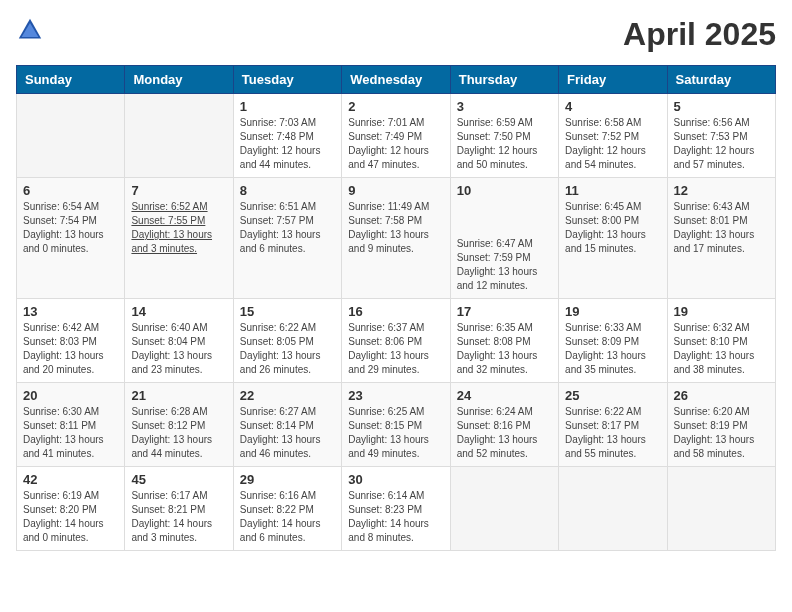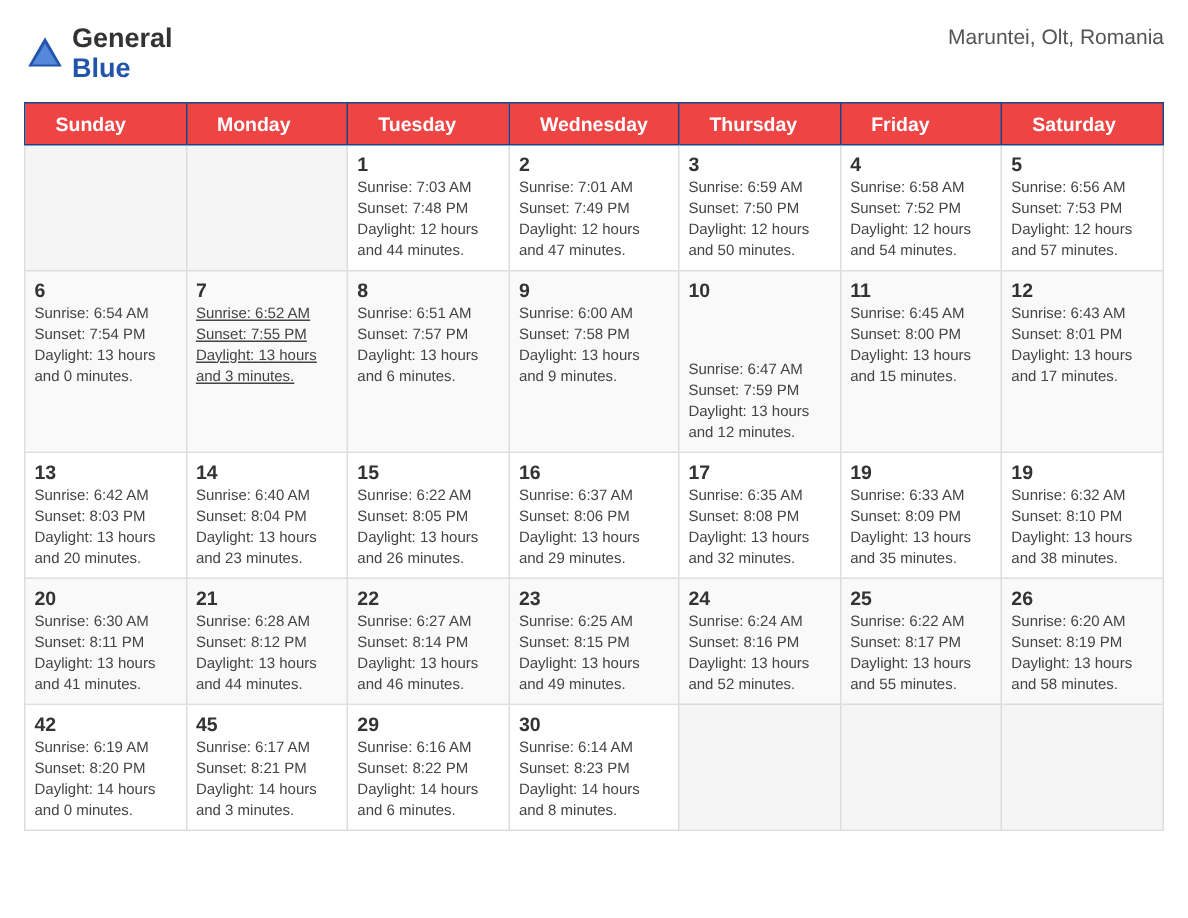--- a/index.html
+++ b/index.html
@@ -51,26 +51,26 @@
     .subtitle {
       font-size: 14px;
       color: #555;
     }
     .calendar {
       width: 100%;
       border-collapse: collapse;
       border: 1px solid #ccc;
     }
     .calendar th {
-      background-color: #ef4444;
+      background-color: #0369a1;
       color: #fff;
       font-size: 13px;
       font-weight: bold;
       text-align: left;
-      padding: 6px 20px;
+      padding: 6px 8px;
       border: 1px solid #1a4488;
     }
     .calendar td {
       vertical-align: top;
       border: 1px solid #ddd;
       padding: 5px 6px;
       width: 108px;
       min-height: 80px;
       background: #fff;
     }
@@ -95,27 +95,23 @@
   </style>
 </head>
 <body>
 
 <div class="header">
   <div class="logo">
     <svg class="logo-icon" viewBox="0 0 40 40" xmlns="http://www.w3.org/2000/svg">
       <polygon points="20,4 36,32 4,32" fill="#2255aa"></polygon>
       <polygon points="20,10 32,30 8,30" fill="#5588dd"></polygon>
     </svg>
-    <div class="logo-text">
-      <span class="logo-general">General</span>
-      <span class="logo-blue">Blue</span>
-    </div>
   </div>
   <div class="title-area">
-    <div class="subtitle">Maruntei, Olt, Romania</div>
+    <div class="month-title">April 2025</div>
   </div>
 </div>
 
 <table class="calendar">
   <thead>
     <tr>
     <th>Sunday</th>
         <th>Monday</th>
         <th>Tuesday</th>
         <th>Wednesday</th>
@@ -173,21 +169,21 @@
 Daylight: 13 hours and 3 minutes.</div>
         </td>
         <td>
           <div class="day-number">8</div>
           <div class="day-info" style="white-space: pre-line;">Sunrise: 6:51 AM
 Sunset: 7:57 PM
 Daylight: 13 hours and 6 minutes.</div>
         </td>
         <td>
           <div class="day-number">9</div>
-          <div class="day-info" style="white-space: pre-line;">Sunrise: 6:00 AM
+          <div class="day-info" style="white-space: pre-line;">Sunrise: 11:49 AM
 Sunset: 7:58 PM
 Daylight: 13 hours and 9 minutes.</div>
         </td>
         <td>
           <div class="day-number">10</div>
           <div class="day-info" style="white-space: pre-line; margin-top: 39px;">Sunrise: 6:47 AM
 Sunset: 7:59 PM
 Daylight: 13 hours and 12 minutes.</div>
         </td>
         <td>

